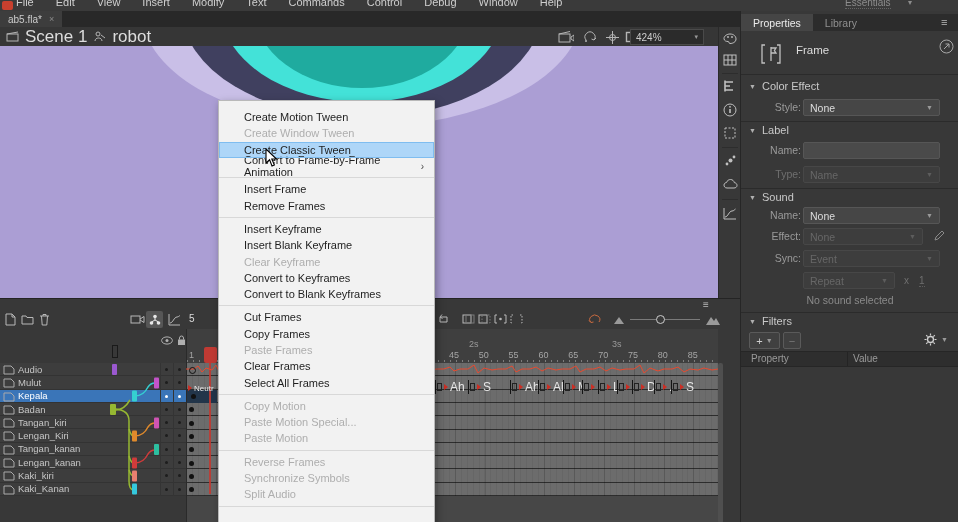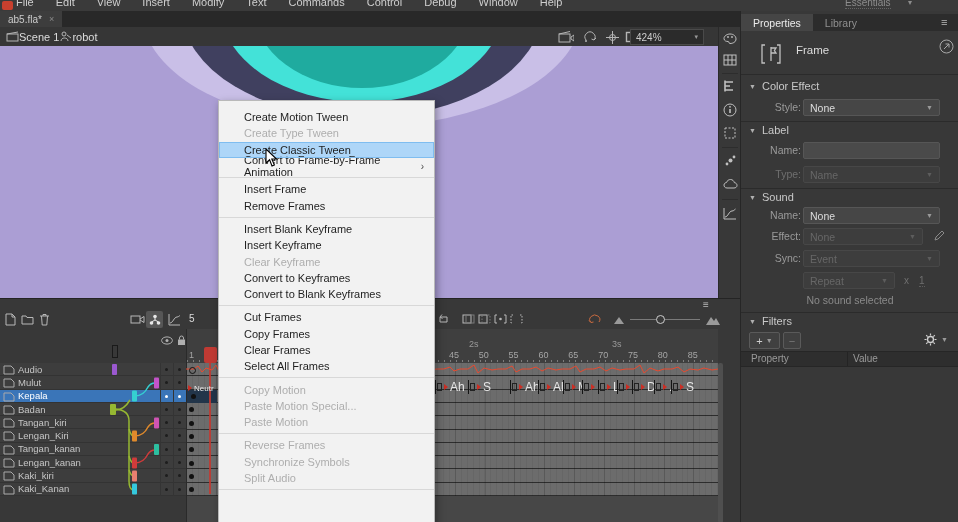--- a/index.html
+++ b/index.html
@@ -12,21 +12,21 @@
   #menubar .items{position:absolute;left:16px;top:-4px;display:flex;gap:22px;font-size:11px;color:#cfcfcf;white-space:nowrap;}
   #logo{position:absolute;left:2px;top:1px;width:11px;height:9px;background:#c8402e;border-radius:2px;}
   #workspace{position:absolute;left:845px;top:-3px;font-size:10px;color:#8d8d8d;border-bottom:1px dotted #666;}
   #workspace-chev{position:absolute;left:908px;top:-2px;font-size:8px;color:#8d8d8d;}
   
   #tabbar{left:0;top:11px;width:740px;height:16px;background:#282828;border-bottom:1px solid #1f1f1f;}
   #doc-tab{position:absolute;left:0;top:0;height:16px;background:#3d3d3d;display:flex;align-items:center;padding:0 8px;font-size:10px;color:#cccccc;gap:7px;}
   #doc-tab .close{color:#8a8a8a;font-size:9px;}
   
   #editbar{left:0;top:27px;width:740px;height:19px;background:#363636;border-bottom:1px solid #262626;}
-  #editbar .crumb{position:absolute;top:0;height:19px;display:flex;align-items:center;font-size:11px;color:#dddddd;}
+  #editbar .crumb{position:absolute;top:0;height:19px;display:flex;align-items:center;gap:6px;font-size:17px;color:#dddddd;}
   .mini-ic{width:13px;height:11px;}
   #zoom-select{position:absolute;left:630px;top:2px;width:62px;height:14px;background:#2b2b2b;border:1px solid #4a4a4a;color:#cccccc;font-size:10px;display:flex;align-items:center;padding:0 5px;}
   #zoom-select .chev{margin-left:auto;font-size:7px;color:#999;}
   
   #stage{left:0;top:46px;width:718px;height:252px;background:#ab9ed4;overflow:hidden;}
   .ellipse{position:absolute;border-radius:50%;}
   
   #dock{left:718px;top:27px;width:22px;height:271px;background:#383838;border-left:1px solid #2a2a2a;}
   #dock svg{position:absolute;left:4px;}
   .dock-sep{position:absolute;left:3px;width:16px;border-top:1px solid #2d2d2d;}
@@ -638,21 +638,21 @@
   </div>
 
   <div id="ctx" class="abs">
 
       <div class="cm-row normal">
         <span>Create Motion Tween</span>
         <span class="arrow"></span>
       </div>
 
       <div class="cm-row disabled">
-        <span>Create Type Tween</span>
+        <span>Create Window Tween</span>
         <span class="arrow"></span>
       </div>
 
       <div class="cm-row highlight">
         <span>Create Classic Tween</span>
         <span class="arrow"></span>
       </div>
 
       <div class="cm-row normal">
         <span>Convert to Frame-by-Frame Animation</span>
@@ -673,26 +673,26 @@
         <span>Remove Frames</span>
         <span class="arrow"></span>
       </div>
 
       <div class="cm-row separator">
         <span></span>
         <span class="arrow"></span>
       </div>
 
       <div class="cm-row normal">
+        <span>Insert Keyframe</span>
+        <span class="arrow"></span>
+      </div>
+
+      <div class="cm-row normal">
         <span>Insert Blank Keyframe</span>
-        <span class="arrow"></span>
-      </div>
-
-      <div class="cm-row normal">
-        <span>Insert Keyframe</span>
         <span class="arrow"></span>
       </div>
 
       <div class="cm-row disabled">
         <span>Clear Keyframe</span>
         <span class="arrow"></span>
       </div>
 
       <div class="cm-row normal">
         <span>Convert to Keyframes</span>
@@ -712,20 +712,24 @@
       <div class="cm-row normal">
         <span>Cut Frames</span>
         <span class="arrow"></span>
       </div>
 
       <div class="cm-row normal">
         <span>Copy Frames</span>
         <span class="arrow"></span>
       </div>
 
+      <div class="cm-row disabled">
+        <span>Paste Frames</span>
+        <span class="arrow"></span>
+      </div>
 
 
       <div class="cm-row normal">
         <span>Clear Frames</span>
         <span class="arrow"></span>
       </div>
 
       <div class="cm-row normal">
         <span>Select All Frames</span>
         <span class="arrow"></span>

